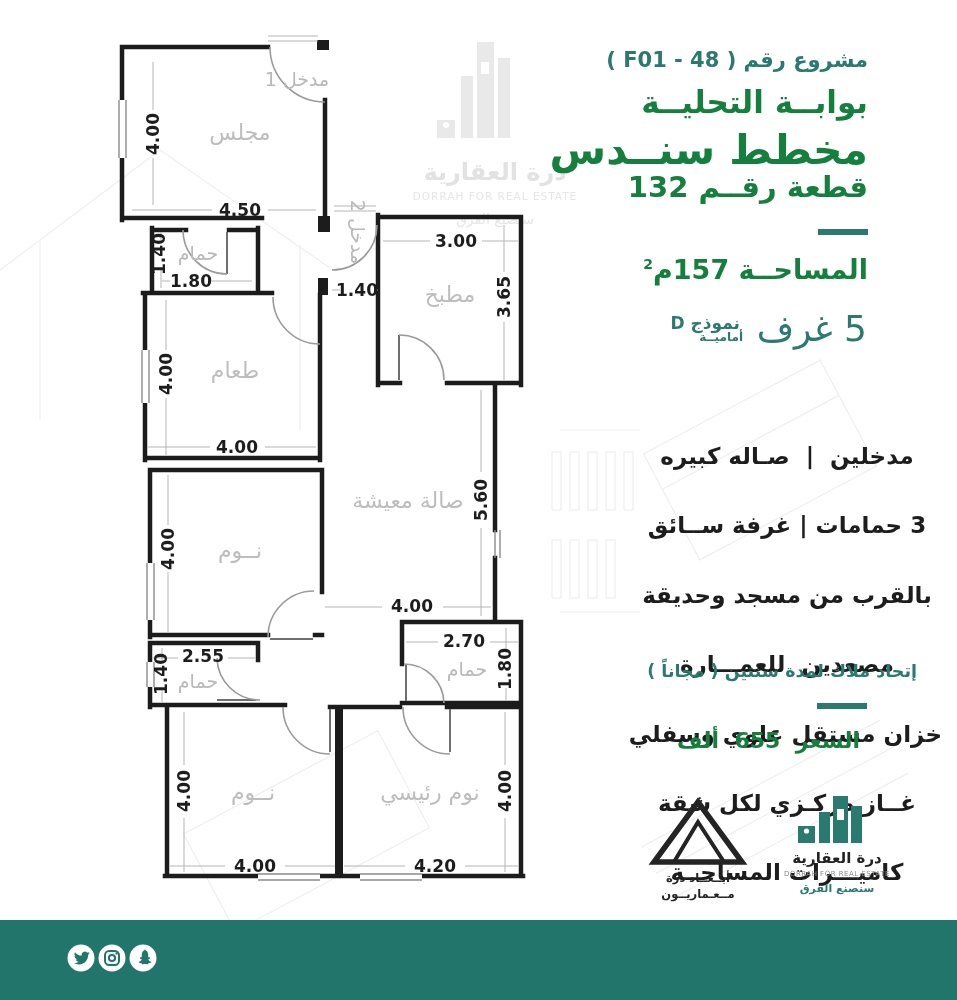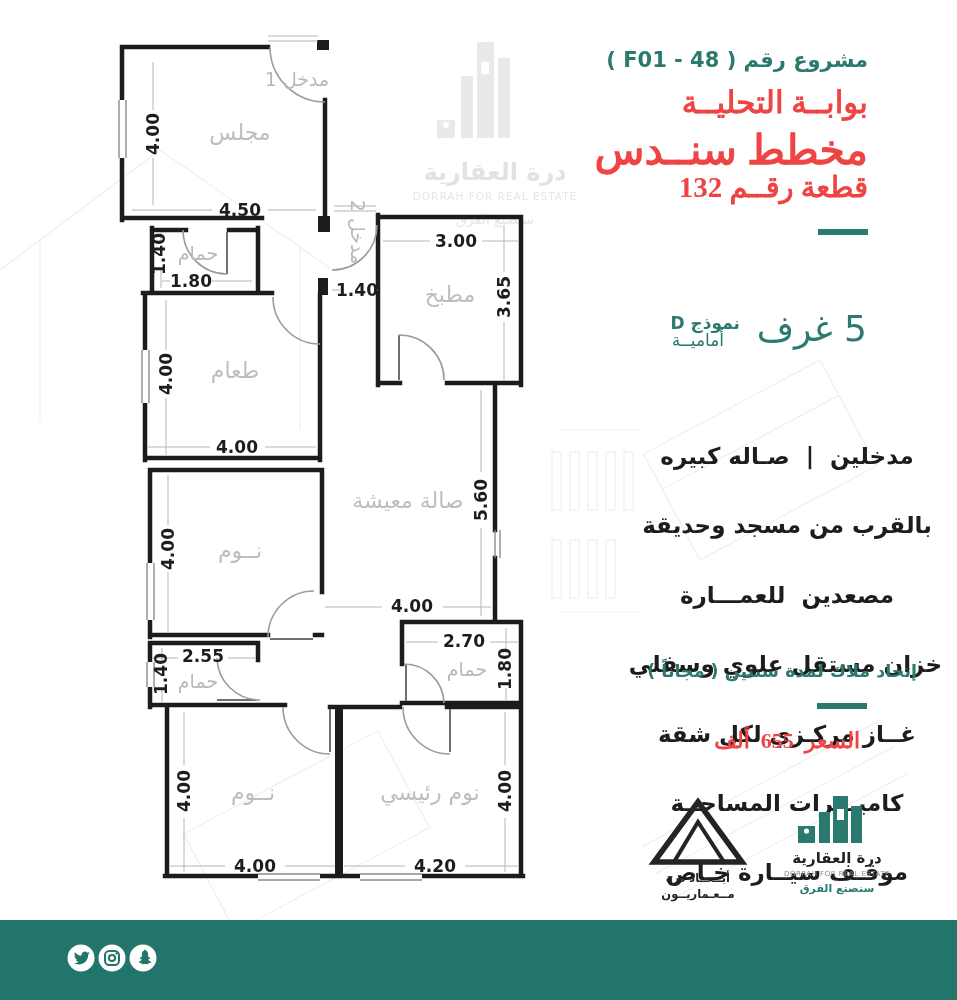--- a/index.html
+++ b/index.html
@@ -1,31 +1,31 @@
 <!DOCTYPE html>
 <html lang="ar"><head>
 <meta charset="utf-8">
 <style>
   html,body{margin:0;padding:0;background:#fff;}
   #page{position:relative;width:957px;height:1000px;overflow:hidden;background:#ffffff;
         font-family:"DejaVu Sans",sans-serif;}
   .abs{position:absolute;}
   .rtl{direction:rtl;text-align:center;white-space:pre;}
   .teal{color:#2b7a6f;}
-  .blk{color:#ef4444;font-family:Liberation Serif, serif;}
+  .blk{color:#15803d;}
   .hdr-project{top:48px;right:89px;font-size:21px;font-weight:bold;}
   .hdr-title1{top:84px;right:89px;font-size:31px;font-weight:bold;}
   .hdr-title2{top:126px;right:89px;font-size:41px;font-weight:bold;}
   .hdr-plot{top:170px;right:89px;font-size:29px;font-weight:bold;}
   .divider{width:50px;height:6px;background:#2b7a6f;}
   .area-line{top:254px;right:89px;font-size:27px;font-weight:bold;}
   .area-line sup{font-size:14px;}
   .rooms-big{top:308px;right:90px;font-size:36px;font-weight:normal;}
   .model-type{top:313px;right:217px;font-size:17px;font-weight:bold;}
-  .model-facing{top:330px;right:233px;font-size:17px;font-weight:normal;}
+  .model-facing{top:330px;right:214px;font-size:12px;font-weight:bold;}
   .features{top:403px;right:15px;width:310px;}
   .features div{font-size:23px;font-weight:bold;color:#1d1d1d;line-height:31.4px;white-space:pre;}
   .hoa{top:661px;right:40px;font-size:17.5px;font-weight:bold;}
   .price{top:728px;right:97px;font-size:22px;font-weight:bold;}
   .footer-bar{left:0;top:920px;width:957px;height:80px;background:#21756a;}
   .handle{left:166px;top:942px;color:#ffffff;font-size:23px;font-weight:bold;
           font-family:"DejaVu Sans Mono",monospace;letter-spacing:1px;}
   svg text{font-family:"DejaVu Sans",sans-serif;}
   .dim{fill:#1d1d1d;font-size:17px;font-weight:bold;}
   .room{fill:#bdbdbd;font-size:22px;}
@@ -193,27 +193,29 @@
       <text class="room" x="430" y="800">نوم رئيسي</text>
     </g>
   </svg>
 
   <div class="abs rtl teal hdr-project">مشروع رقم ( F01 - 48 )</div>
   <div class="abs rtl blk hdr-title1">بوابــة التحليــة</div>
   <div class="abs rtl blk hdr-title2">مخطط سنــدس</div>
   <div class="abs rtl blk hdr-plot">قطعة رقــم 132</div>
   <div class="abs divider" style="left:818px;top:229px"></div>
 
+  <div class="abs rtl blk area-line"><span>المساحــة 157م</span><sup>2</sup></div>
 
   <div class="abs rtl teal rooms-big">5 غرف</div>
   <div class="abs rtl teal model-type">نموذج D</div>
   <div class="abs rtl teal model-facing">أماميــة</div>
 
   <div class="abs rtl features">
     <div>مدخلين  |  صـاله كبيره</div>
+    <div>3 حمامات | غرفة ســائق</div>
     <div>بالقرب من مسجد وحديقة</div>
     <div>مصعدين  للعمـــارة</div>
     <div>خزان مستقل علوي وسفلي</div>
     <div>غــاز مركـزي لكل شقة</div>
     <div>كاميـــرات المساحــة</div>
     <div>موقـف سيــارة خـاص</div>
   </div>
   <div class="abs rtl teal hoa">إتحاد ملاك لمدة سنتين ( مجاناً )</div>
 
   <div class="abs divider" style="left:817px;top:703px"></div>

